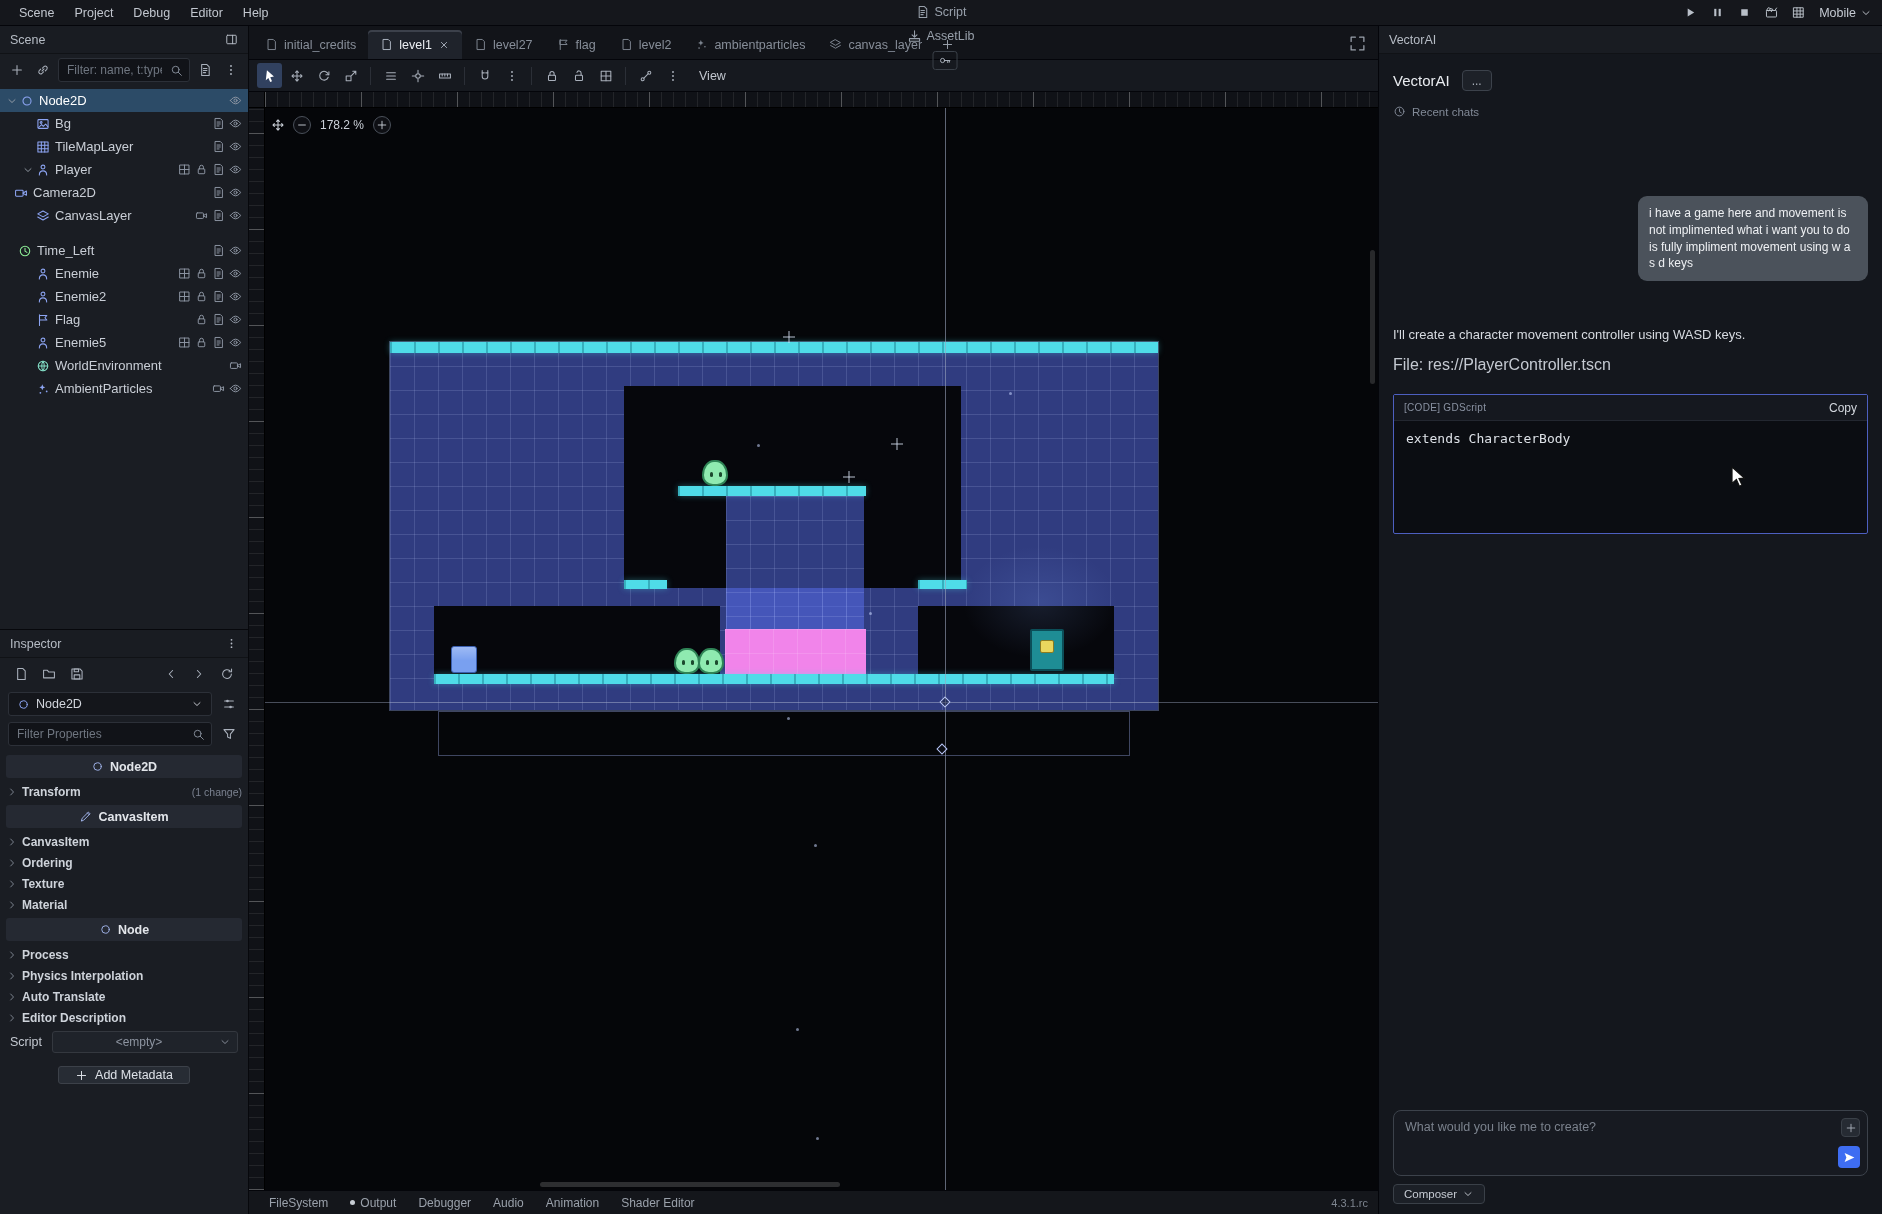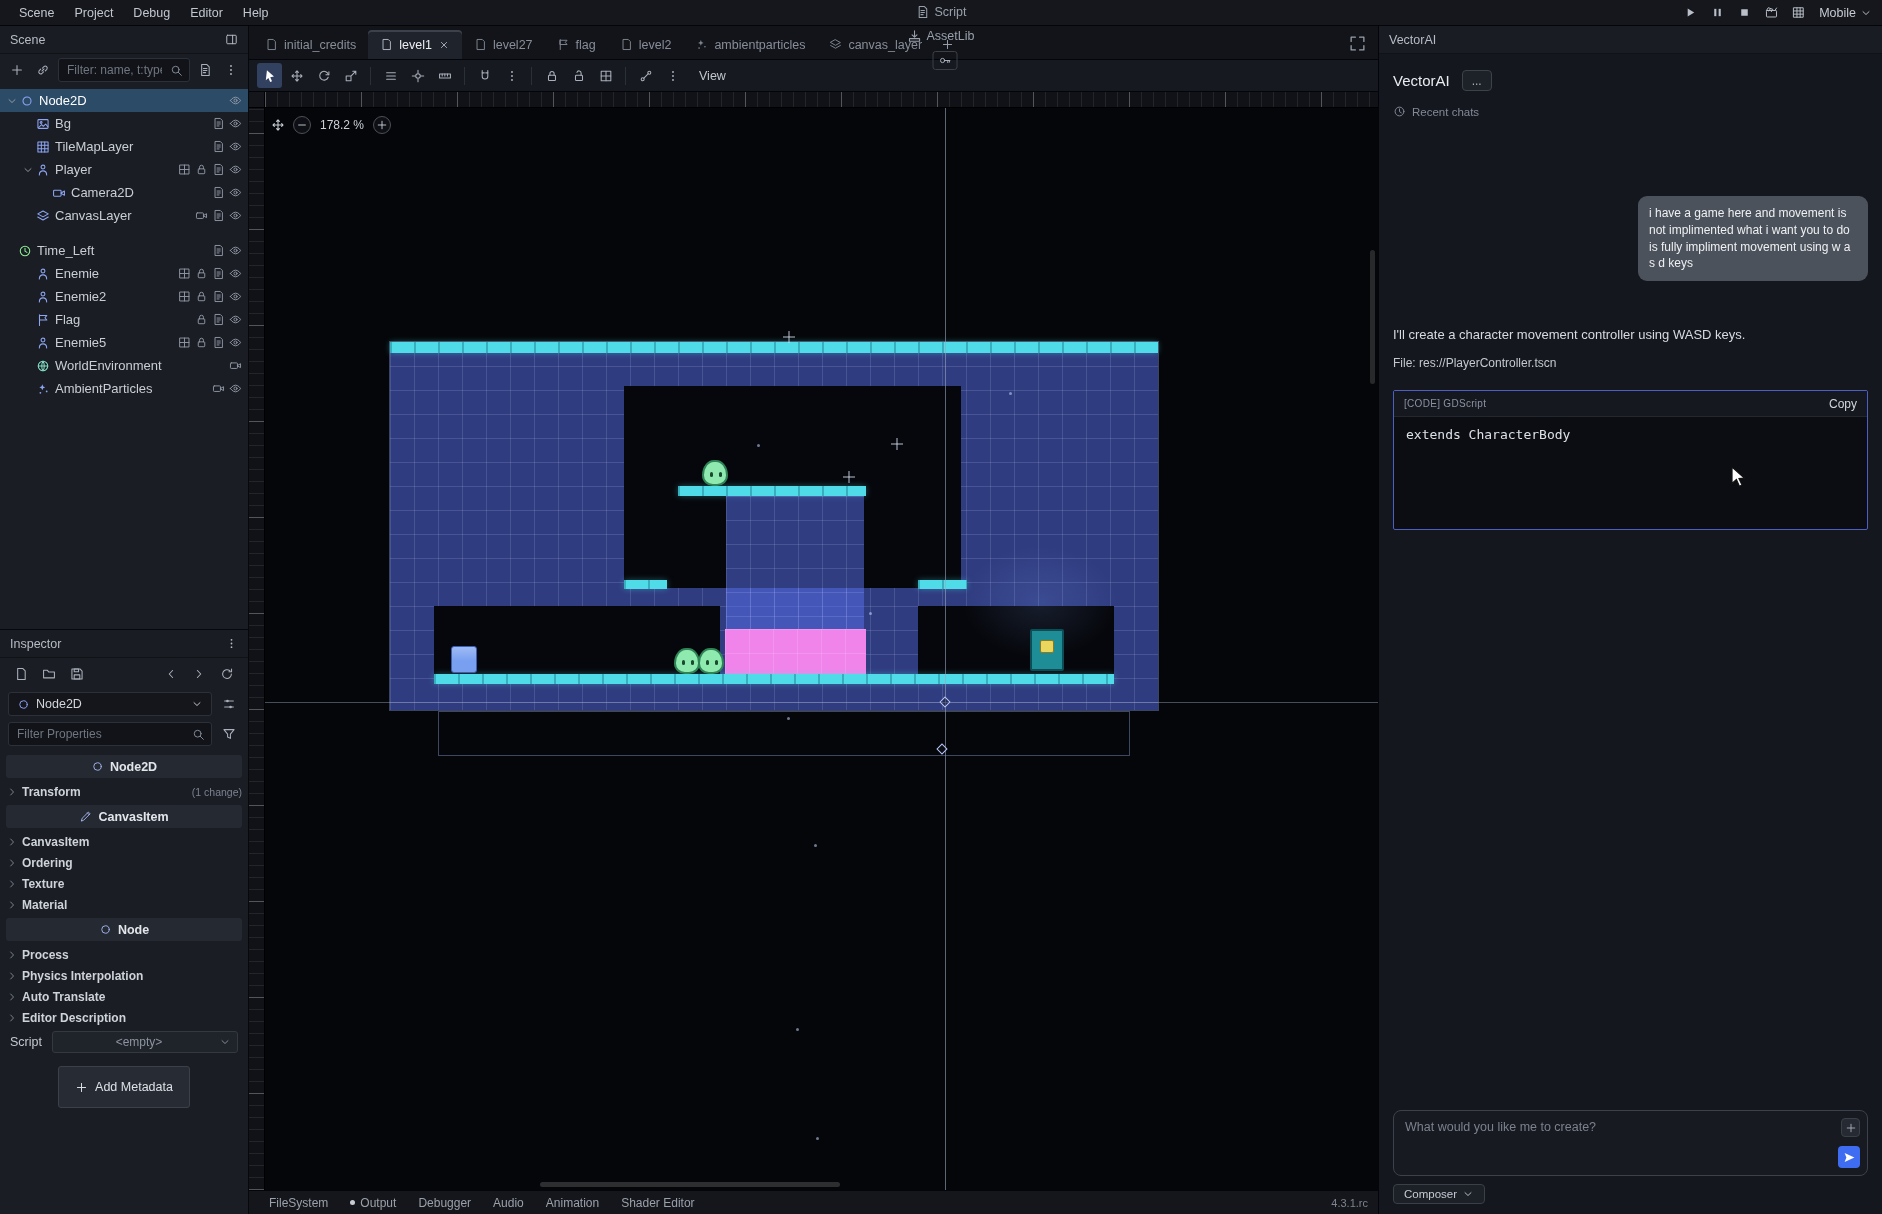--- a/index.html
+++ b/index.html
@@ -60,21 +60,21 @@
             justify-content:center;gap:6px;font-weight:700;font-size:12.5px;color:#e2e5ea;}
   .insp-cat .ic{color:#9fb2e8;}
   .insp-group{display:flex;align-items:center;gap:4px;height:21px;padding:0 6px;font-weight:700;font-size:12px;color:#ced3da;}
   .insp-group .ic{color:#848c98;}
   .note{margin-left:auto;font-weight:400;color:#7b8290;font-size:10.5px;}
   .script-row{display:flex;align-items:center;gap:10px;height:28px;padding:0 10px;font-size:12.5px;color:#c3c8d0;}
   .script-value{flex:1;height:22px;display:flex;align-items:center;background:#1f232a;border:1px solid #34383f;
                 border-radius:3px;padding:0 6px;color:#8d94a0;font-size:12px;}
   .script-value .val{flex:1;text-align:center;}
   .add-meta{margin:10px auto 0;display:flex;align-items:center;gap:7px;background:#272c34;border:1px solid #3c4149;
-            border-radius:3px;padding:13px 16px;color:#dde1e7;font-size:12.5px;}
+            border-radius:3px;padding:1px 16px;color:#dde1e7;font-size:12.5px;}
 
   
   #tabbar{height:34px;display:flex;align-items:flex-end;background:#121419;border-bottom:1px solid #04050a;padding:0 4px;}
   #tabs{display:flex;align-items:flex-end;}
   .tab{height:29px;display:flex;align-items:center;gap:6px;padding:0 12px;font-size:12.5px;color:#878e99;white-space:nowrap;}
   .tab .ic{color:#7d8590;}
   .tab.active{background:#1f232b;color:#eceff3;border-radius:4px 4px 0 0;box-shadow:inset 0 2px 0 #3c414b;}
   .tab.active .ic{color:#aeb6c2;}
   #newtab{width:26px;height:26px;display:flex;align-items:center;justify-content:center;color:#9aa1ac;margin-bottom:2px;}
   #tab-expand{margin-left:auto;margin-right:8px;margin-bottom:7px;width:17px;height:17px;color:#9aa1ac;}
@@ -144,21 +144,21 @@
   #ai-body{flex:1;display:flex;flex-direction:column;padding:0 14px;overflow:hidden;}
   #ai-title-row{display:flex;align-items:center;gap:12px;margin-top:16px;}
   #ai-title{font-size:15px;color:#e9ecf0;}
   #ai-menu{width:30px;height:21px;border:1px solid #3c424b;border-radius:4px;background:#1d2128;color:#aab1bb;
            font-size:12px;display:flex;align-items:center;justify-content:center;}
   #ai-recent{display:flex;align-items:center;gap:6px;margin-top:14px;font-size:11.5px;color:#828a97;}
   #chat-scroll{flex:1;display:flex;flex-direction:column;overflow:hidden;}
   #user-bubble{align-self:flex-end;max-width:230px;margin-top:78px;background:#4b525b;color:#eef0f3;font-size:12px;
                line-height:1.4;padding:9px 11px;border-radius:9px;}
   #assistant-line{margin:46px 0 0;font-size:13px;color:#d7dbe1;}
-  #file-line{margin:14px 0 0;font-size:12px;color:#c4c9d1;}
+  #file-line{margin:14px 0 0;font-size:16px;color:#c4c9d1;}
   #code-block{margin-top:20px;border:1px solid #4d5fc0;border-radius:2px;background:#0b0d12;overflow:hidden;}
   #code-head{height:26px;display:flex;align-items:center;padding:0 10px;background:#15181f;border-bottom:1px solid #232730;}
   #code-lang{font-size:10px;color:#8a92a2;letter-spacing:.3px;}
   #code-copy{margin-left:auto;font-size:12px;color:#d2d6dd;}
   #code-body{margin:0;padding:10px 12px;font-family:"DejaVu Sans Mono",monospace;font-size:13px;color:#dde1e7;height:112px;}
   #cursor{position:absolute;left:351px;top:440px;z-index:50;}
   #ai-input-wrap{margin-top:auto;padding:10px 0;}
   #ai-inputbox{position:relative;height:66px;border:1px solid #3c424b;border-radius:8px;background:#171a21;}
   #ai-inputbox textarea{position:absolute;inset:0;background:transparent;border:none;outline:none;resize:none;
     color:#d7dbe1;font-family:inherit;font-size:12.5px;padding:9px 40px 9px 11px;}
@@ -452,21 +452,21 @@
                   </svg>
                 </span>
                 <span class="ic s13">
                   <svg viewBox="0 0 16 16" width="100%" height="100%" fill="none" stroke="currentColor" stroke-width="1.2" stroke-linecap="round" stroke-linejoin="round">
                     <path d="M1.8 8S4.3 3.9 8 3.9 14.2 8 14.2 8 11.7 12.1 8 12.1 1.8 8 1.8 8z"></path>
                     <circle cx="8" cy="8" r="1.9"></circle>
                   </svg>
                 </span>
               </span>
             </div>
-            <div class="tree-row" style="padding-left: 38px; align-items: center;">
+            <div class="tree-row" style=" align-items: center;">
               <span class="ic s12 expander"></span>
               <span class="ic s14" style="color: rgb(141, 165, 243);">
                 <svg viewBox="0 0 16 16" width="100%" height="100%" fill="none" stroke="currentColor" stroke-width="1.2" stroke-linecap="round" stroke-linejoin="round">
                   <rect x="1.8" y="4.8" width="8.6" height="6.8" rx="1"></rect>
                   <path d="M10.4 8l3.8-2.2v4.8L10.4 8.4z"></path>
                 </svg>
               </span>
               <span class="name">Camera2D</span>
               <span class="spacer"></span>
               <span class="trail">

